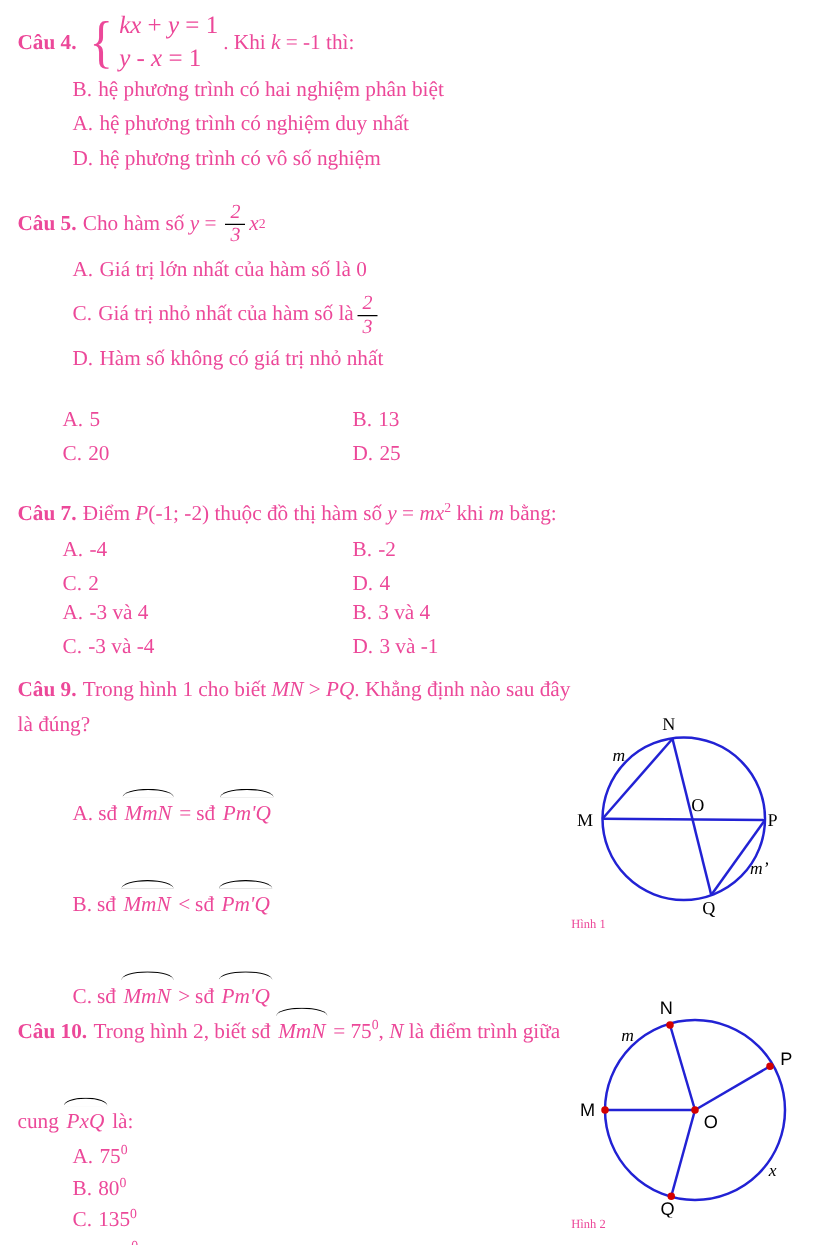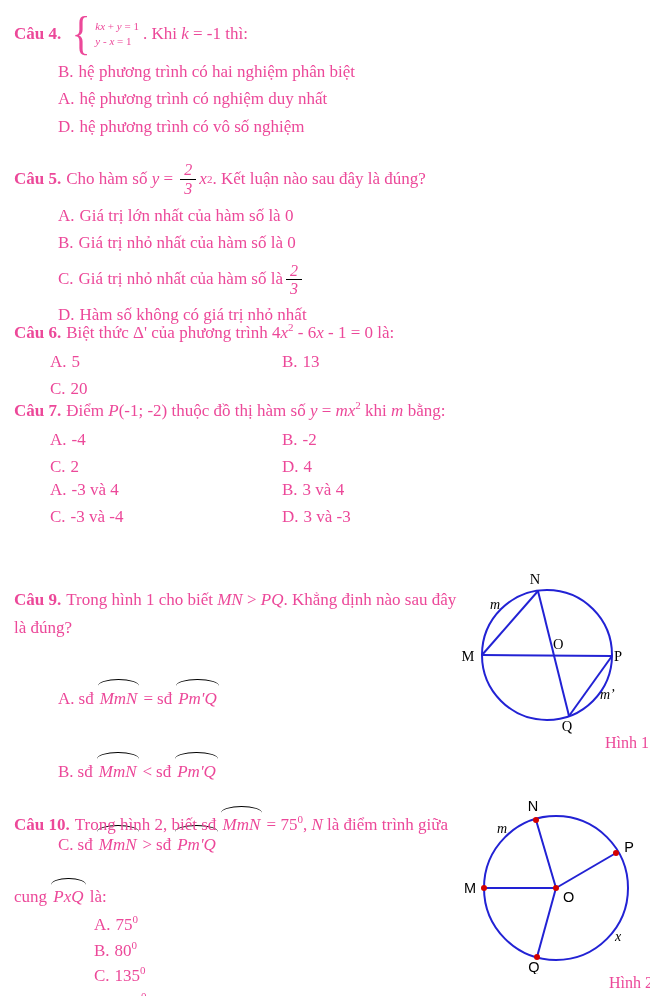--- a/index.html
+++ b/index.html
@@ -12,38 +12,38 @@
   .hflex{display:flex;align-items:center;}
   .qheader{line-height:26px;}
   
   .opts1{margin-left:44px;}
   .opt{line-height:27.4px;}
   .optgrid{display:grid;grid-template-columns:232px auto;margin-left:36px;line-height:27.3px;margin-top:2px;}
   .letter{margin-right:5px;}
   .optC5{line-height:44px;}
   .opt9{line-height:31px;}
   .opt9 .piece{margin-right:4px;}
-  .opt10{line-height:25.5px;margin-left:36px;}
+  .opt10{line-height:25.5px;}
   .q10line{display:block;line-height:30px;}
   .q9line{display:block;line-height:27.5px;}
   
   i{font-style:italic;}
   .sup{font-size:11px;vertical-align:super;line-height:0;}
   .frac{display:inline-flex;flex-direction:column;text-align:center;vertical-align:middle;
         font-style:italic;line-height:1.12;font-size:16px;margin:0 3px;}
   .frac .fnum{border-bottom:1.3px solid #000;padding:0 4px;}
   .system{display:inline-flex;align-items:center;margin:0 4px;}
   .brace{font-size:46px;line-height:0.9;margin-right:3px;transform:scaleX(0.85);font-weight:400;}
-  .eqs{display:inline-flex;flex-direction:column;line-height:1.35;font-size:11px;}
+  .eqs{display:inline-flex;flex-direction:column;line-height:1.35;font-size:20px;}
   .arc{position:relative;font-style:italic;display:inline-block;padding:0 2px;margin-top:42px;}
   .arc::before{content:"";position:absolute;left:0;right:0;top:-4px;height:6px;
                border-top:1.4px solid #000;border-radius:50% 50% 0 0/100% 100% 0 0;}
   
   .fig{position:absolute;}
-  .caption{position:absolute;font-size:16px;text-align:right;}
+  .caption{position:absolute;font-size:10px;text-align:left;}
   .figlabel-serif{font-family:"Liberation Serif",serif;font-size:14.5px;}
   .figlabel-sans{font-family:"Liberation Sans",sans-serif;font-size:14.5px;}
   .figlabel-it{font-family:"Liberation Serif",serif;font-size:14px;font-style:italic;}
 </style>
 </head>
 <body>
 
 <div class="page">
 
   <div class="q" style="top:10px">
@@ -69,63 +69,59 @@
 
   <div class="q" style="top:156px">
     <div class="hflex" style="height:46px">
       <b class="qlabel">Câu 5.</b>
       <span>Cho hàm số </span>
       <i>y</i>
       <span> = </span>
       <span class="frac"><span class="fnum">2</span><span>3</span></span>
       <i>x</i>
         <span class="sup">2</span>
-      <span>. Kết luận nào sau đây là đúng?</span>
     </div>
     <div class="opts1">
       <div class="opt"><span class="letter">A.</span><span>Giá trị lớn nhất của hàm số là 0</span></div>
-      <div class="opt"><span class="letter">B.</span><span>Giá trị nhỏ nhất của hàm số là 0</span></div>
       <div class="opt optC5"><span class="letter">C.</span><span>Giá trị nhỏ nhất của hàm số là</span><span class="frac"><span class="fnum">2</span><span>3</span></span></div>
       <div class="opt"><span class="letter">D.</span><span>Hàm số không có giá trị nhỏ nhất</span></div>
     </div>
   </div>
 
   <div class="q" style="top:320px">
-    <div class="qheader">
-      <b class="qlabel">Câu 6.</b><span>Biệt thức Δ' của phương trình 4</span><i>x</i><span class="sup">2</span><span> - 6</span><i>x</i><span> - 1 = 0 là:</span>
-    </div>
     <div class="optgrid">
       <div><span class="letter">A.</span><span>5</span></div>
       <div><span class="letter">B.</span><span>13</span></div>
       <div><span class="letter">C.</span><span>20</span></div>
+      <div><span class="letter">D.</span><span>25</span></div>
     </div>
   </div>
 
   <div class="q" style="top:398px">
     <div class="qheader">
       <b class="qlabel">Câu 7.</b><span>Điểm </span><i>P</i><span>(-1; -2)</span><span> thuộc đồ thị hàm số </span><i>y</i><span> = </span><i>mx</i><span class="sup">2</span><span> khi </span><i>m</i><span> bằng:</span>
     </div>
     <div class="optgrid">
       <div><span class="letter">A.</span><span>-4</span></div>
       <div><span class="letter">B.</span><span>-2</span></div>
       <div><span class="letter">C.</span><span>2</span></div>
       <div><span class="letter">D.</span><span>4</span></div>
     </div>
   </div>
 
   <div class="q" style="top:474px">
     <div class="optgrid">
       <div><span class="letter">A.</span><span>-3 và 4</span></div>
       <div><span class="letter">B.</span><span>3 và 4</span></div>
       <div><span class="letter">C.</span><span>-3 và -4</span></div>
-      <div><span class="letter">D.</span><span>3 và -3</span></div>
+      <div><span class="letter">D.</span><span>3 và -1</span></div>
     </div>
   </div>
 
-  <div class="q qnarrow" style="top:586px">
+  <div class="q qnarrow" style="top:538px">
     <div>
       <span class="q9line"><b class="qlabel">Câu 9.</b><span>Trong hình 1 cho biết </span><i>MN</i><span> &gt; </span><i>PQ</i><span>. Khẳng định nào sau đây</span></span>
       <span class="q9line">là đúng?</span>
     </div>
     <div class="opts1">
       <div class="opt9"><span class="letter piece">A.</span><span class="piece">sđ</span><span class="arc piece">MmN</span><span class="piece">=</span><span class="piece">sđ</span><span class="arc">Pm'Q</span></div>
       <div class="opt9"><span class="letter piece">B.</span><span class="piece">sđ</span><span class="arc piece">MmN</span><span class="piece">&lt;</span><span class="piece">sđ</span><span class="arc">Pm'Q</span></div>
       <div class="opt9"><span class="letter piece">C.</span><span class="piece">sđ</span><span class="arc piece">MmN</span><span class="piece">&gt;</span><span class="piece">sđ</span><span class="arc">Pm'Q</span></div>
     </div>
   </div>

